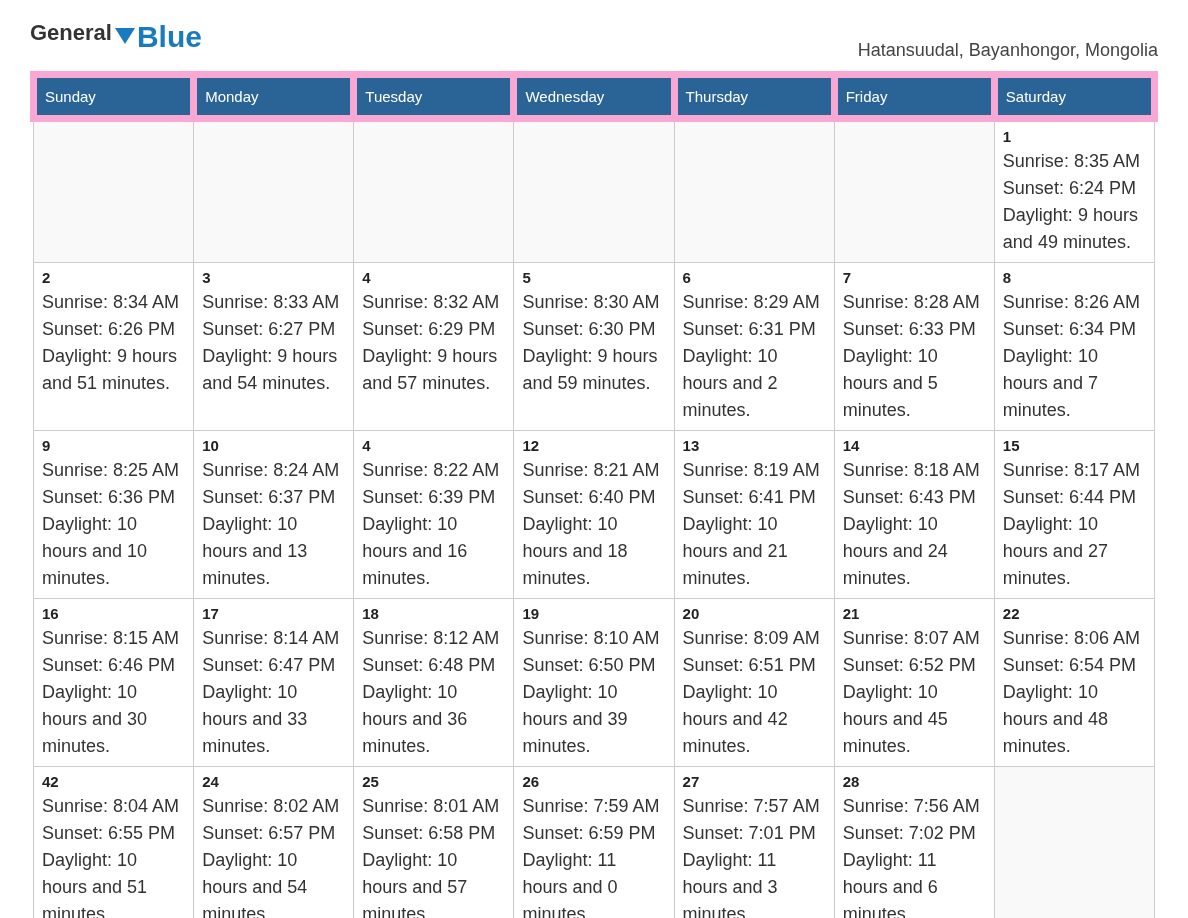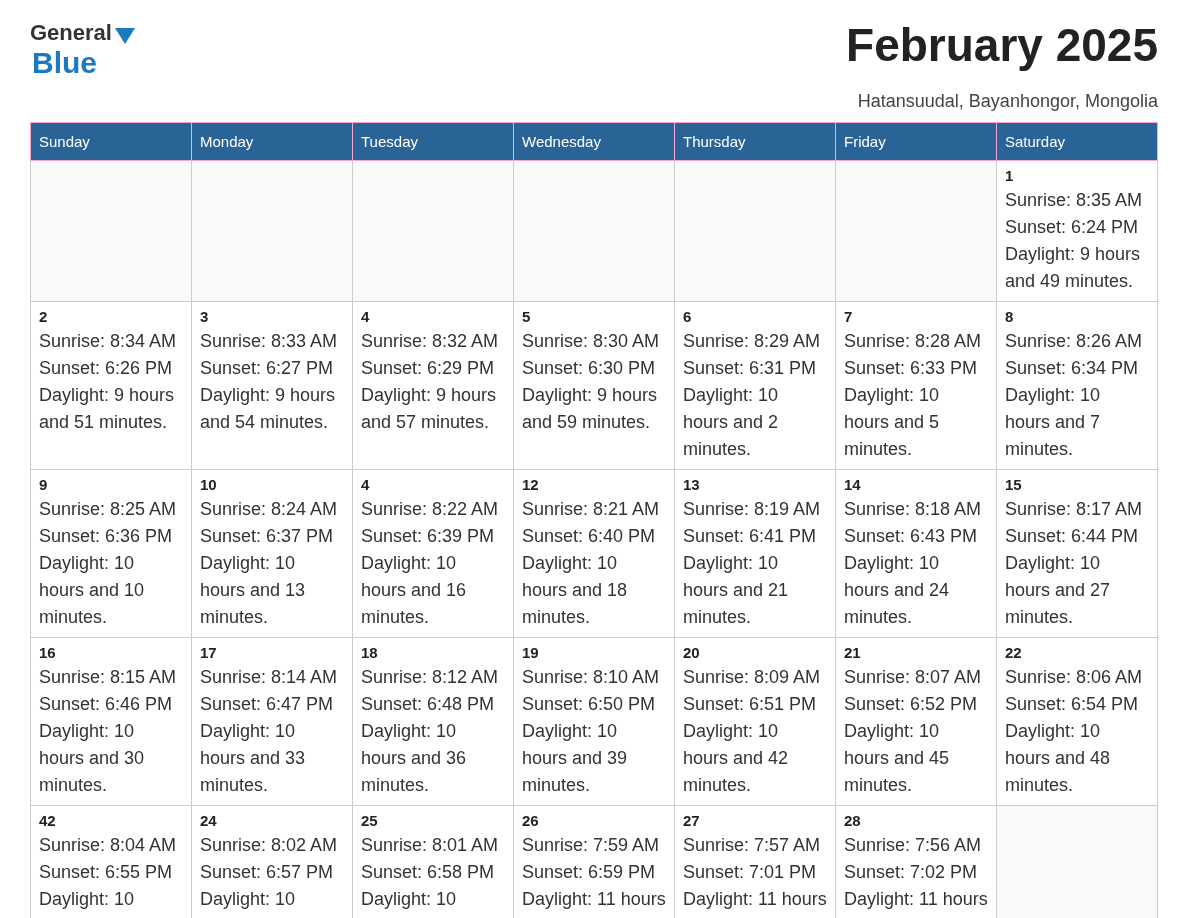--- a/index.html
+++ b/index.html
@@ -35,21 +35,21 @@
       border-collapse: collapse;
       margin-top: 10px;
     }
     .calendar thead tr th {
       background-color: #2a6496;
       color: #fff;
       padding: 10px 8px;
       text-align: left;
       font-size: 15px;
       font-weight: normal;
-      border: 1px solid #f9a8d4;
+      border: 7px solid #f9a8d4;
     }
     .calendar tbody tr td {
       vertical-align: top;
       padding: 6px 8px;
       border: 1px solid #ccc;
       width: 14.28%;
       min-height: 110px;
       height: 120px;
       font-size: 12.5px;
       color: #333;
@@ -65,21 +65,21 @@
       margin-bottom: 3px;
       display: block;
     }
     .day-info {
       font-size: 18px;
       color: #333;
       line-height: 1.5;
     }
     .logo-wrapper {
       display: flex;
-      flex-direction: column;
+      flex-direction: row;
       align-items: flex-start;
     }
     .logo-row {
       display: flex;
       align-items: center;
     }
     .logo-triangle {
       display: inline-block;
       width: 0;
       height: 0;
@@ -109,21 +109,20 @@
   <div class="logo-wrapper">
     <div class="logo-row">
       <span class="general-text">General</span>
       <span class="logo-triangle"></span>
     </div>
     <div>
       <span class="blue-text">Blue</span>
     </div>
   </div>
   <div class="title-block">
-    <div class="main-title">February 2025</div>
     <div class="subtitle">Hatansuudal, Bayanhongor, Mongolia</div>
   </div>
 </div>
 
 <table class="calendar">
   <thead>
     <tr>
     <th>Sunday</th>
         <th>Monday</th>
         <th>Tuesday</th>

